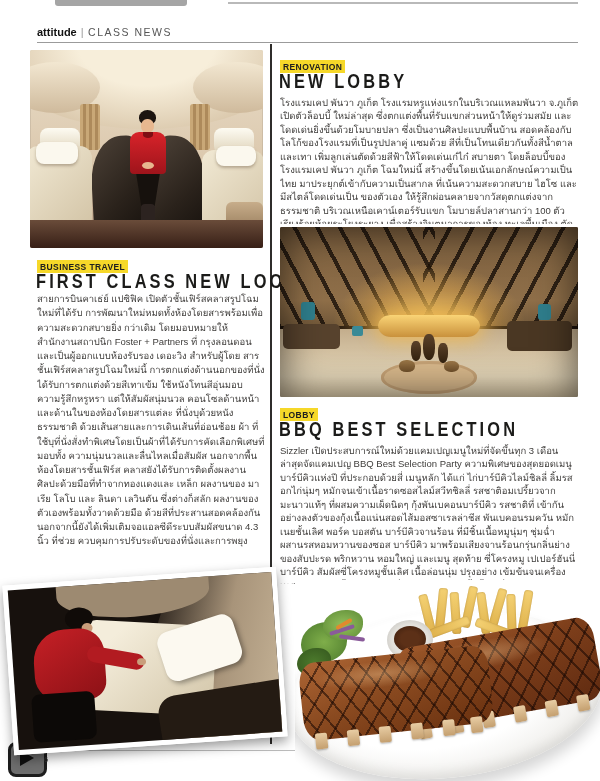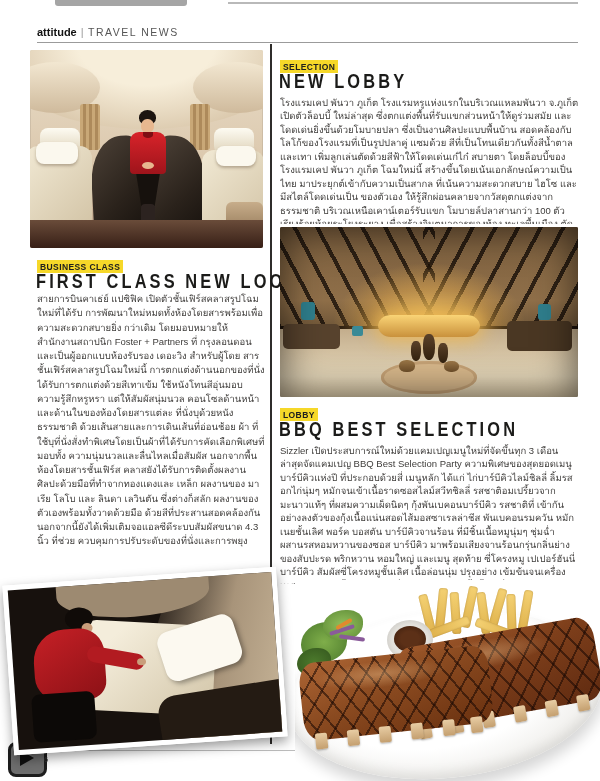--- a/index.html
+++ b/index.html
@@ -148,21 +148,21 @@
 </style>
 </head>
 <body>
 
 <div class="page">
 
   <div class="abs top-smudge"></div>
   <div class="abs top-line"></div>
 
   <div class="abs masthead">
-    <span class="brand">attitude</span><span class="sep">|</span><span class="section">TRAVEL NEWS</span>
+    <span class="brand">attitude</span><span class="sep">|</span><span class="section">CLASS NEWS</span>
   </div>
   <div class="abs head-rule"></div>
 
   <div class="abs divider"></div>
 
   <div class="abs cabin photo-edge">
     <div class="ceil"></div>
     <div class="bin-l"></div>
     <div class="bin-r"></div>
     <div class="curt-l"></div>
@@ -180,21 +180,21 @@
     <div class="legs"></div>
     <div class="seat-near" style="left:-4px;top:96px;width:66px;height:84px;"></div>
     <div class="pillow" style="left:6px;top:92px;width:42px;height:22px;"></div>
     <div class="seat-near" style="left:172px;top:100px;width:62px;height:86px;"></div>
     <div class="pillow" style="left:186px;top:96px;width:40px;height:20px;"></div>
     <div class="console" style="left:196px;top:152px;width:37px;height:28px;"></div>
     <div class="floor"></div>
   </div>
 
   <div class="abs" style="left:37px;top:256px;">
-    <span class="tag">BUSINESS CLASS</span>
+    <span class="tag">BUSINESS TRAVEL</span>
   </div>
   <div class="abs title" style="left:36px;top:270px;">FIRST CLASS NEW LOOK</div>
   <div class="abs body-text" style="left:37px;top:292px;width:228px;height:256px;">สายการบินคาเธ่ย์ แปซิฟิค เปิดตัวชั้นเฟิร์สคลาสรูปโฉมใหม่ที่ได้รับ การพัฒนาใหม่หมดทั้งห้องโดยสารพร้อมเพื่อความสะดวกสบายยิ่ง กว่าเดิม โดยมอบหมายให้สำนักงานสถาปนิก Foster + Partners ที่ กรุงลอนดอน และเป็นผู้ออกแบบห้องรับรอง เดอะวิง สำหรับผู้โดย สารชั้นเฟิร์สคลาสรูปโฉมใหม่นี้ การตกแต่งด้านนอกของที่นั่ง ได้รับการตกแต่งด้วยสีเทาเข้ม ใช้หนังโทนสีอุ่นมอบความรู้สึกหรูหรา แต่ให้สัมผัสนุ่มนวล คอนโซลด้านหน้าและด้านในของห้องโดยสารแต่ละ ที่นั่งบุด้วยหนังธรรมชาติ ด้วยเส้นสายและการเดินเส้นที่อ่อนช้อย ผ้า ที่ใช้บุที่นั่งสั่งทำพิเศษโดยเป็นผ้าที่ได้รับการคัดเลือกพิเศษที่มอบทั้ง ความนุ่มนวลและลื่นไหลเมื่อสัมผัส นอกจากพื้นห้องโดยสารชั้นเฟิร์ส คลาสยังได้รับการติดตั้งผลงานศิลปะด้วยมือที่ทำจากทองแดงและ เหล็ก ผลงานของ มาเรีย โลโบ และ ลินดา เลวินตัน ซึ่งต่างก็สลัก ผลงานของตัวเองพร้อมทั้งวาดด้วยมือ ด้วยสีที่ประสานสอดคล้องกัน นอกจากนี้ยังได้เพิ่มเติมจอแอลซีดีระบบสัมผัสขนาด 4.3 นิ้ว ที่ช่วย ควบคุมการปรับระดับของที่นั่งและการพยุงส่วนหลัง รวมถึงปิดและ เปิดไฟเพียงแค่สัมผัสเดียว ทั้งยังมีไฟสำหรับอ่านหนังสือที่ผู้โดยสาร สามารถปรับระดับความสว่างได้ถึง 5 ระดับ ด้วยปุ่มปิดและเปิดเฉพาะ บนจอควบคุมและสามารถปรับองศาการหมุนได้กว้างกว่าเดิม เพื่อที่ ผู้โดยสารจะได้รับความสะดวกสบายในการอ่านและเขียนหนังสือในทุก อิริยาบทที่ทำนั่ง โดยเครื่องบินลำแรกที่ได้รับการติดตั้งชั้นเฟิร์สคลาส รูปโฉมใหม่คือเครื่องบินรุ่นโบอิ้ง 777-300ER ซึ่งเริ่มบินแล้ว</div>
 
   <div class="abs bedframe">
     <div class="bed">
       <div class="shell-r"></div>
       <div class="arc"></div>
       <div class="duvet"></div>
       <div class="pill"></div>
@@ -202,21 +202,21 @@
       <div class="face"></div>
       <div class="sweater"></div>
       <div class="arm"></div>
       <div class="hand"></div>
       <div class="dark-skirt"></div>
       <div class="fg-seat"></div>
     </div>
   </div>
 
   <div class="abs" style="left:280px;top:56px;">
-    <span class="tag">SELECTION</span>
+    <span class="tag">RENOVATION</span>
   </div>
   <div class="abs title" style="left:279px;top:70px;">NEW LOBBY</div>
   <div class="abs body-text" style="left:280px;top:96px;width:300px;height:128px;line-height:1.42;">โรงแรมเคป พันวา ภูเก็ต โรงแรมหรูแห่งแรกในบริเวณแหลมพันวา จ.ภูเก็ต เปิดตัวล็อบบี้ ใหม่ล่าสุด ซึ่งตกแต่งพื้นที่รับแขกส่วนหน้าให้ดูร่วมสมัย และโดดเด่นยิ่งขึ้นด้วยโมบายปลา ซึ่งเป็นงานศิลปะแบบพื้นบ้าน สอดคล้องกับโลโก้ของโรงแรมที่เป็นรูปปลาคู่ แซมด้วย สีที่เป็นโทนเดียวกันทั้งสีน้ำตาลและเทา เพิ่มลูกเล่นตัดด้วยสีฟ้าให้โดดเด่นเก๋ไก๋ สบายตา โดยล็อบบี้ของโรงแรมเคป พันวา ภูเก็ต โฉมใหม่นี้ สร้างขึ้นโดยเน้นเอกลักษณ์ความเป็นไทย มาประยุกต์เข้ากับความเป็นสากล ที่เน้นความสะดวกสบาย ไฮโซ และมีสไตล์โดดเด่นเป็น ของตัวเอง ให้รู้สึกผ่อนคลายจากวัสดุตกแต่งจากธรรมชาติ บริเวณเหนือเคาน์เตอร์รับแขก โมบายล์ปลาสานกว่า 100 ตัว เรียงร้อยห้อยระโยงระยาง เพื่อสร้างจินตนาการของท้อง ทะเลพื้นเมือง ตัดกับสีสันแบบป็อปคัลเลอร์ ให้ความสวยงามหรูหราได้อย่างลงตัว เพื่อรอ ต้อนรับทุกท่าน ตั้งแต่วันนี้เป็นต้นไป สอบถามรายละเอียดเพิ่มเติมได้ที่ 076-391-123</div>
 
   <div class="abs lobby photo-edge">
     <div class="roof"></div>
     <div class="raft1"></div>
     <div class="raft2"></div>
     <div class="eave"></div>
     <div class="glow"></div>

